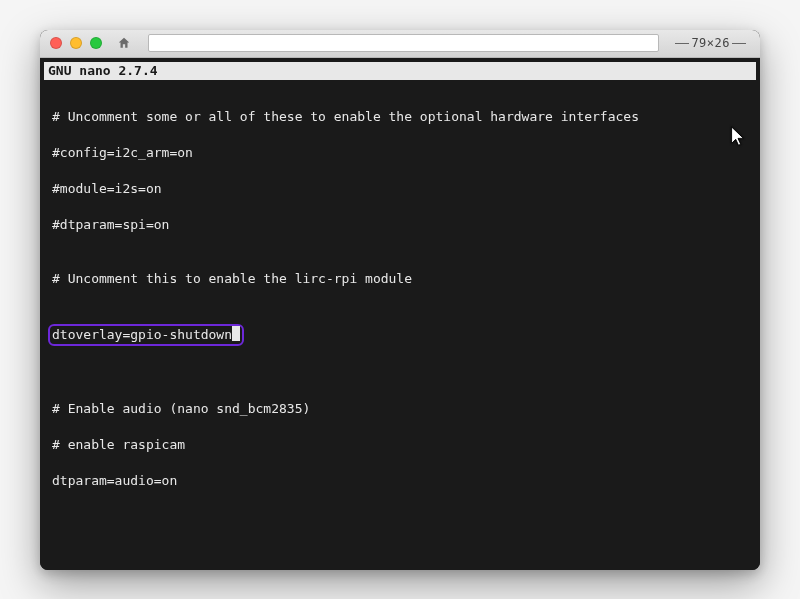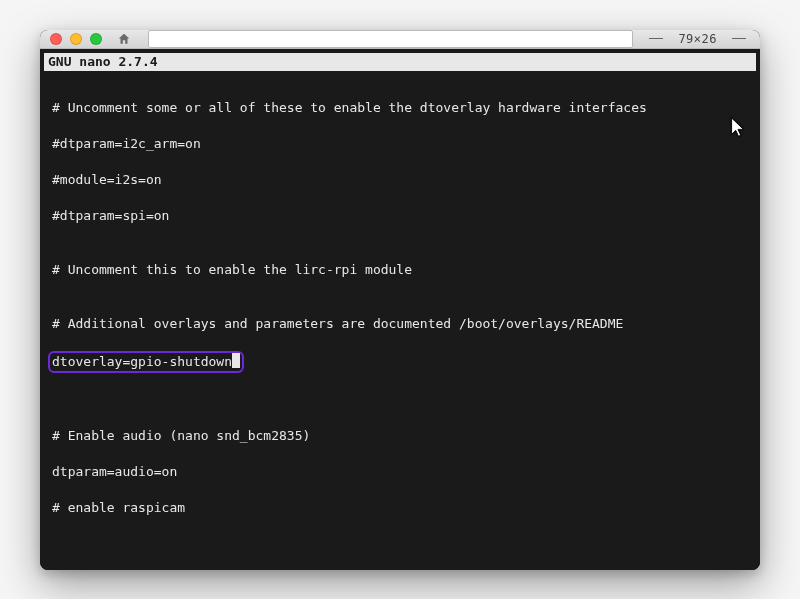--- a/index.html
+++ b/index.html
@@ -67,21 +67,21 @@
     color: #333;
     outline: none;
   }
   .dims {
     font-size: 12px;
     color: #444;
     letter-spacing: 0.5px;
     padding-right: 4px;
     display: flex;
     align-items: center;
-    gap: 15px;
+    gap: 2px;
   }
   .hline {
     width: 14px;
     height: 1px;
     background: #666;
     display: inline-block;
   }
   .terminal {
     flex: 1;
     background: #1a1a1a;
@@ -168,32 +168,31 @@
       <svg viewBox="0 0 16 24">
           <path d="M1 1 L1 19 L5.5 14.5 L8.5 21 L11 20 L8 13.5 L14 13.5 Z" fill="#fff" stroke="#000" stroke-width="1"></path>
         </svg>
     </div>
 
     <div class="nano-header">
       <span class="left">GNU nano 2.7.4</span>
     </div>
 
     <div class="nano-body">
-<div class="line"># Uncomment some or all of these to enable the dtoverlay hardware interfaces</div>
-<div class="line">#dtparam=i2c_arm=on</div>
+<div class="line"># Uncomment some or all of these to enable the optional hardware interfaces</div>
+<div class="line">#config=i2c_arm=on</div>
 <div class="line">#module=i2s=on</div>
 <div class="line">#dtparam=spi=on</div>
 <div class="line"></div>
 <div class="line"># Uncomment this to enable the lirc-rpi module</div>
 <div class="line"></div>
-<div class="line"># Additional overlays and parameters are documented /boot/overlays/README</div>
 <div class="line"><span class="highlighted"><span>dtoverlay=gpio-shutdown</span><span class="cursor-block"></span></span></div>
 <div class="line"></div>
 <div class="line"></div>
 <div class="line"># Enable audio (nano snd_bcm2835)</div>
+<div class="line"># enable raspicam</div>
 <div class="line">dtparam=audio=on</div>
-<div class="line"># enable raspicam</div>
 
 
     </div>
 
   </div>
 </div>
 
 </body></html>

